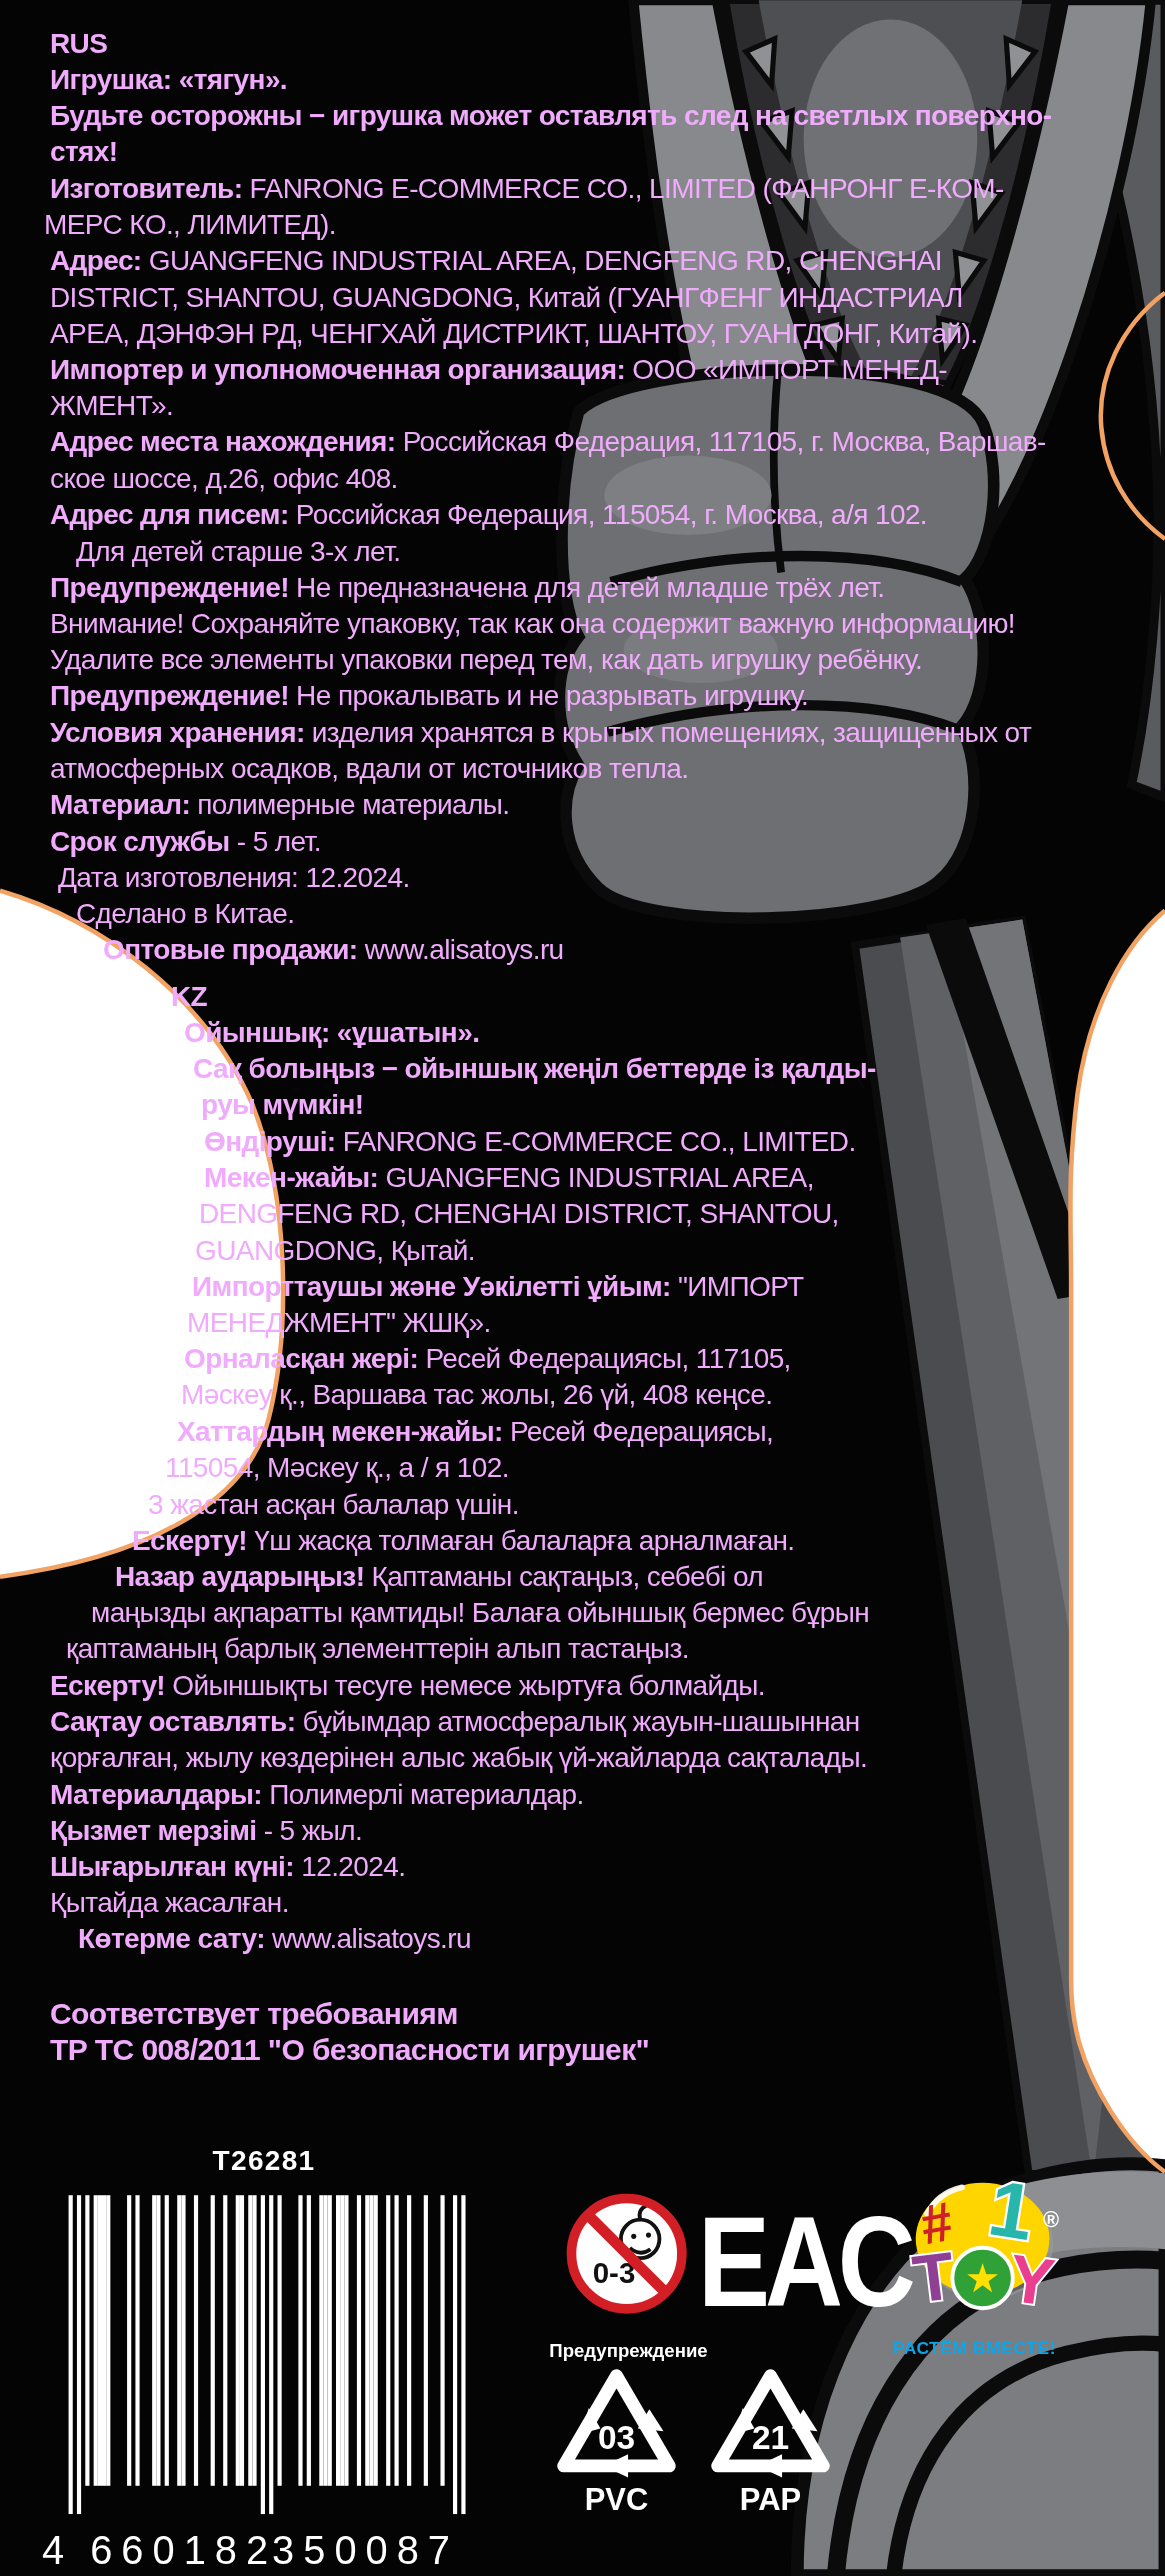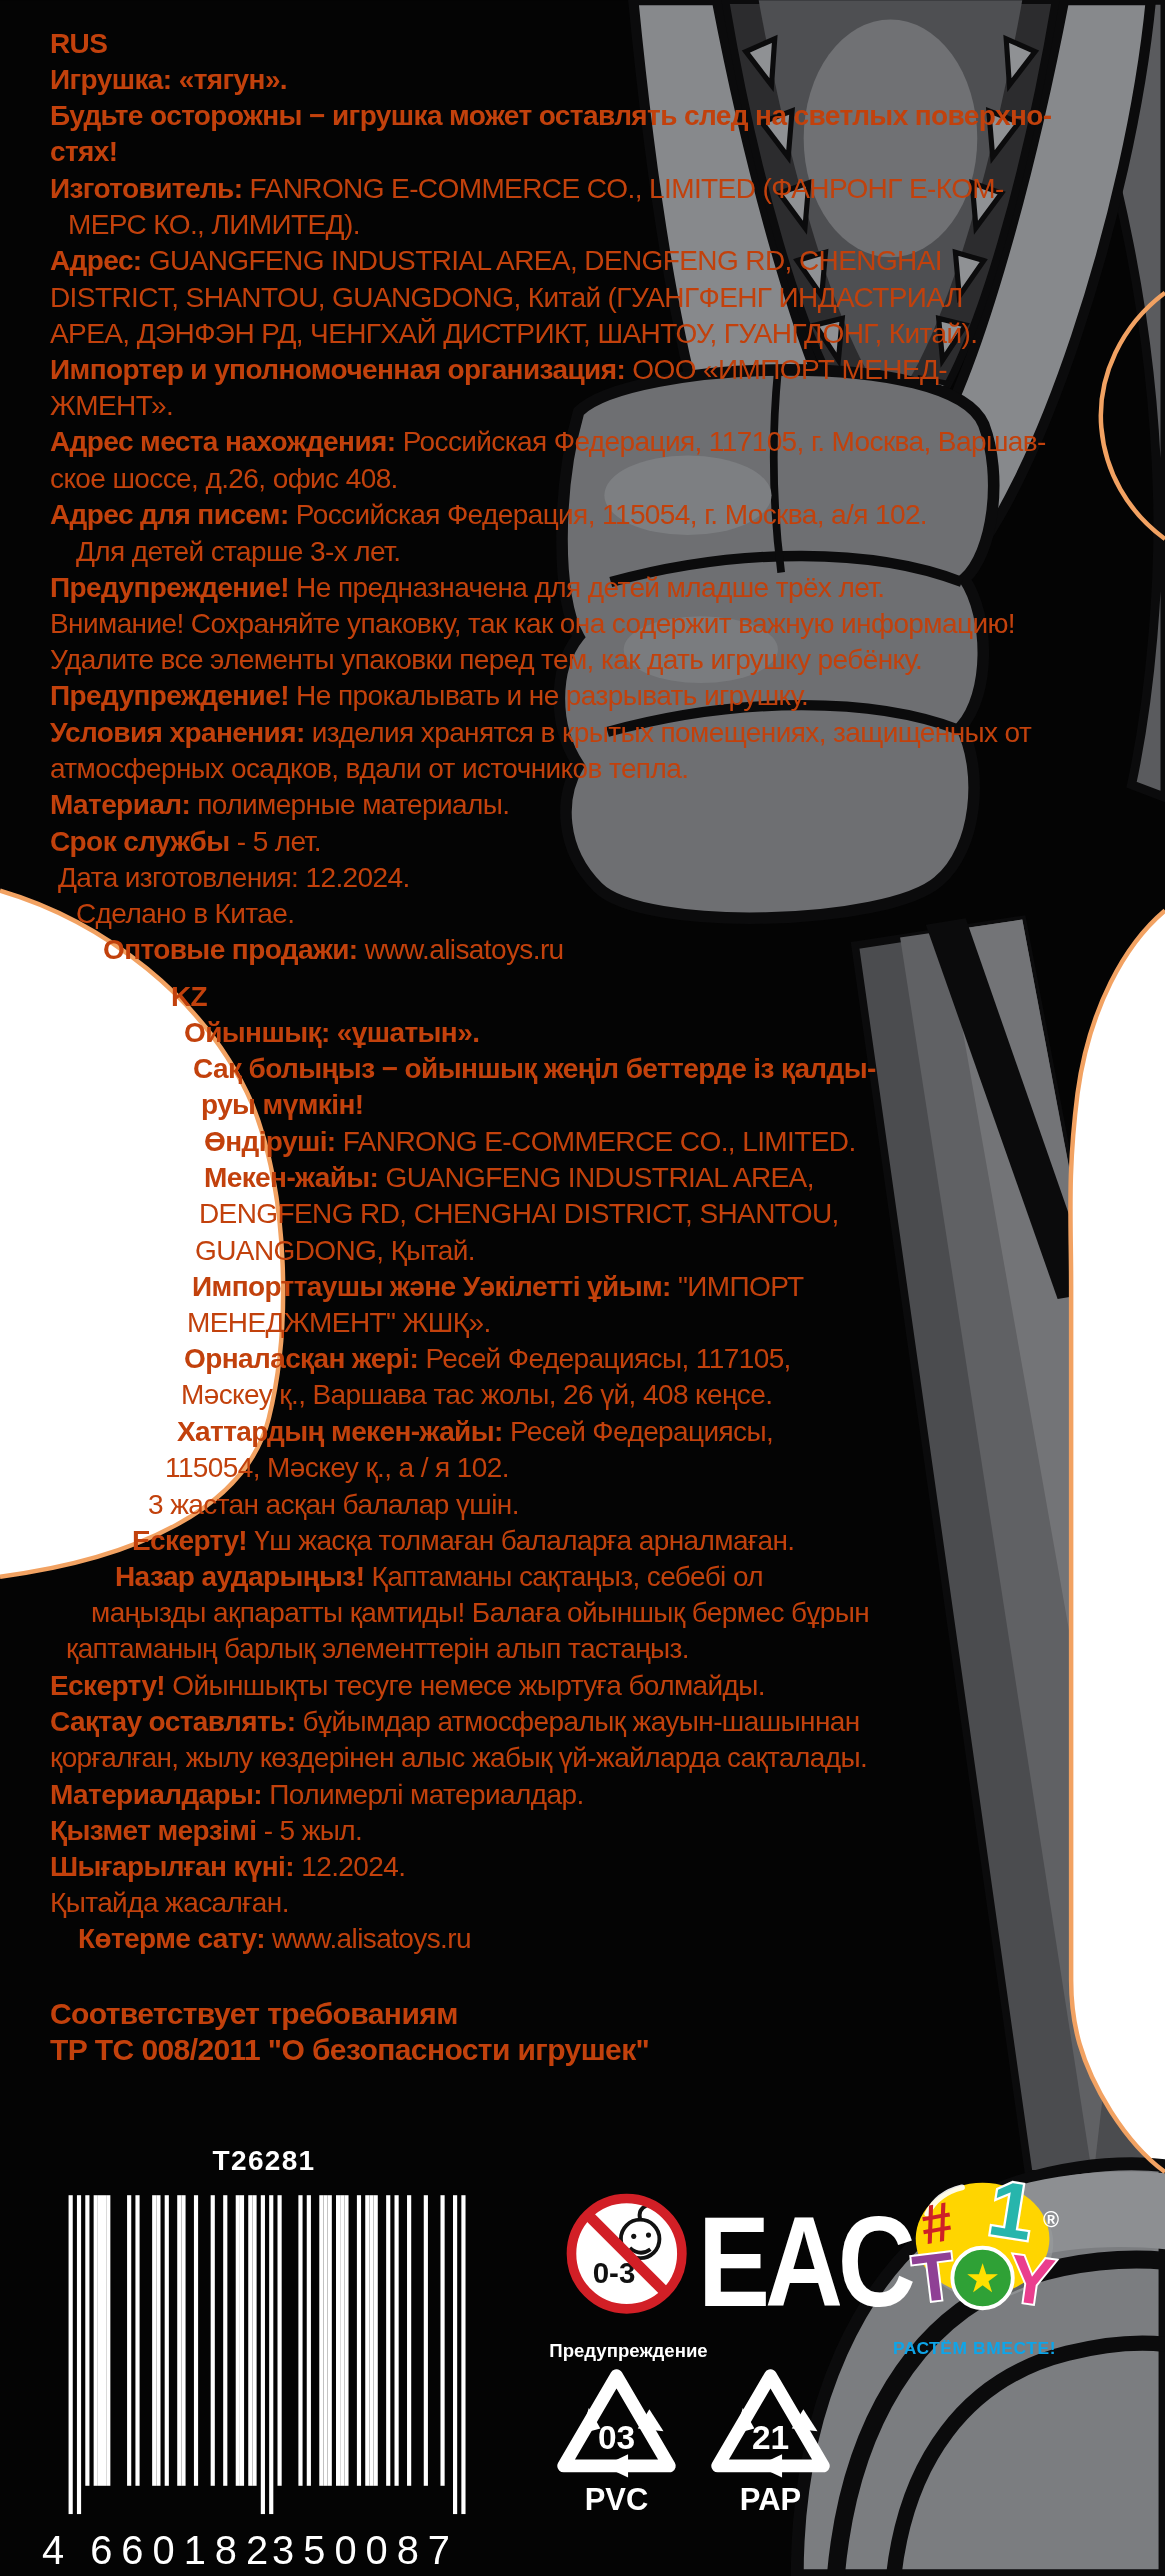--- a/index.html
+++ b/index.html
@@ -1,20 +1,20 @@
 <!DOCTYPE html>
 <html style="font-size:10.3px"><head>
 <meta charset="utf-8">
 <style>
   html,body{margin:0;padding:0;background:#fff;}
   .canvas{position:relative;width:1165px;height:2576px;background:#000;overflow:hidden;
           font-family:"Liberation Sans",sans-serif;}
   .bg{position:absolute;left:0;top:0;width:1165px;height:2576px;}
   .txt-layer{position:absolute;left:0;top:0;width:100%;height:100%;}
-  .line{position:absolute;white-space:pre;color:#c2410c;font-size:28px;line-height:1;letter-spacing:-0.6px;}
+  .line{position:absolute;white-space:pre;color:#f0abfc;font-size:28px;line-height:1;letter-spacing:-0.6px;}
   .line .b{font-weight:bold;}
   .compliance .line{font-weight:bold;font-size:30px;}
   .article{position:absolute;left:39px;top:2145px;width:450px;text-align:center;color:#fff;
            font-size:28px;font-weight:bold;letter-spacing:1.3px;}
   .barcode-wrap{position:absolute;left:39px;top:2186px;}
   .age-wrap{position:absolute;left:558px;top:2185px;}
   .age-caption{position:absolute;left:532px;top:2324px;width:193px;text-align:center;color:#fff;
                font-size:18.6px;font-weight:bold;margin-top:16px;}
   .eac{position:absolute;left:698px;top:2186px;width:180px;height:138px;color:#fff;
        font-size:108px;font-weight:bold;letter-spacing:-5.1px;transform:scaleY(1.18);
@@ -98,21 +98,21 @@
     </g>
   </svg>
 
   <div class="txt-layer">
     <div id="rus-block">
         <div class="line" style="left: 50px; top: 30px;"><span class="b">RUS</span></div>
         <div class="line" style="left: 50px; top: 66px;"><span class="b">Игрушка: «тягун».</span></div>
         <div class="line" style="left: 50px; top: 102px;"><span class="b">Будьте осторожны − игрушка может оставлять след на светлых поверхно-</span></div>
         <div class="line" style="left: 50px; top: 138px;"><span class="b">стях!</span></div>
         <div class="line" style="left: 50px; top: 175px;"><span class="b">Изготовитель:</span><span> FANRONG E-COMMERCE CO., LIMITED (ФАНРОНГ Е-КОМ-</span></div>
-        <div class="line" style="left: 68px; top: 211px;"><span>МЕРС КО., ЛИМИТЕД).</span></div>
+        <div class="line" style="left: 44px; top: 211px;"><span>МЕРС КО., ЛИМИТЕД).</span></div>
         <div class="line" style="left: 50px; top: 247px;"><span class="b">Адрес:</span><span> GUANGFENG INDUSTRIAL AREA, DENGFENG RD, CHENGHAI</span></div>
         <div class="line" style="left: 50px; top: 284px;"><span>DISTRICT, SHANTOU, GUANGDONG, Китай (ГУАНГФЕНГ ИНДАСТРИАЛ</span></div>
         <div class="line" style="left: 50px; top: 320px;"><span>АРЕА, ДЭНФЭН РД, ЧЕНГХАЙ ДИСТРИКТ, ШАНТОУ, ГУАНГДОНГ, Китай).</span></div>
         <div class="line" style="left: 50px; top: 356px;"><span class="b">Импортер и уполномоченная организация:</span><span> ООО «ИМПОРТ МЕНЕД-</span></div>
         <div class="line" style="left: 50px; top: 392px;"><span>ЖМЕНТ».</span></div>
         <div class="line" style="left: 50px; top: 428px;"><span class="b">Адрес места нахождения:</span><span> Российская Федерация, 117105, г. Москва, Варшав-</span></div>
         <div class="line" style="left: 50px; top: 465px;"><span>ское шоссе, д.26, офис 408.</span></div>
         <div class="line" style="left: 50px; top: 501px;"><span class="b">Адрес для писем:</span><span> Российская Федерация, 115054, г. Москва, а/я 102.</span></div>
         <div class="line" style="left: 50px; top: 538px; margin-left: 26px;"><span>Для детей старше 3-х лет.</span></div>
         <div class="line" style="left: 50px; top: 574px;"><span class="b">Предупреждение!</span><span> Не предназначена для детей младше трёх лет.</span></div>

